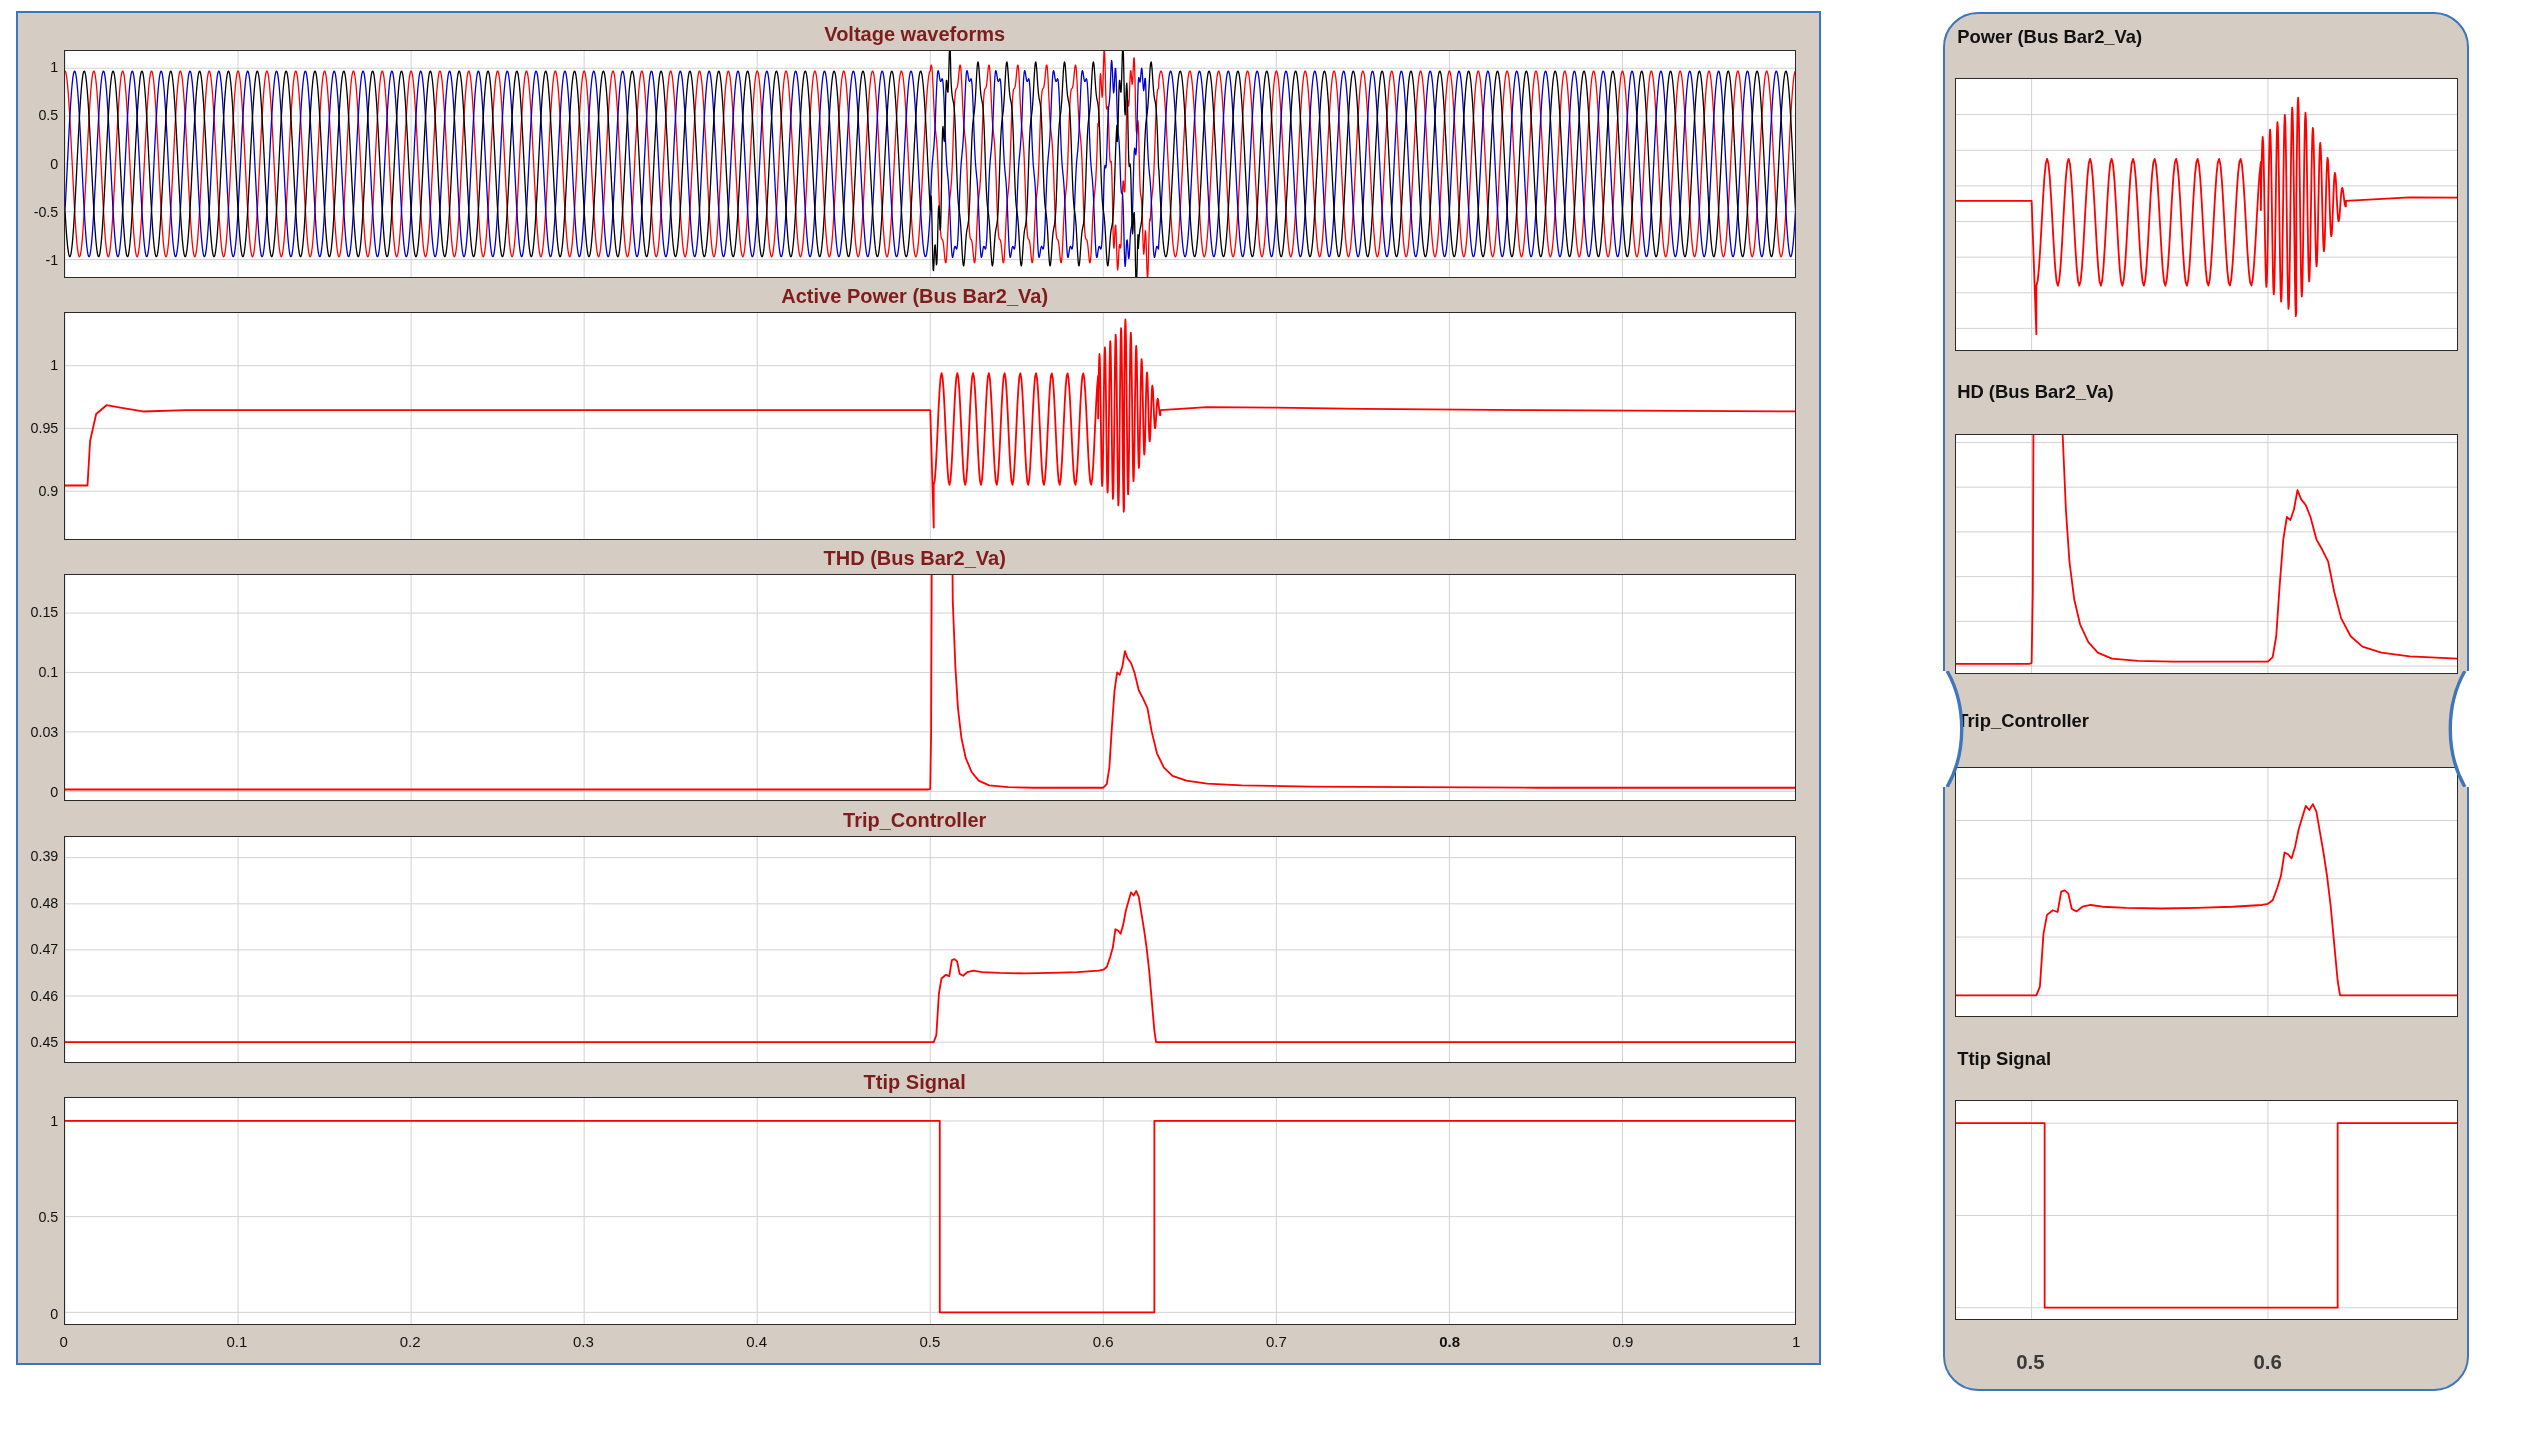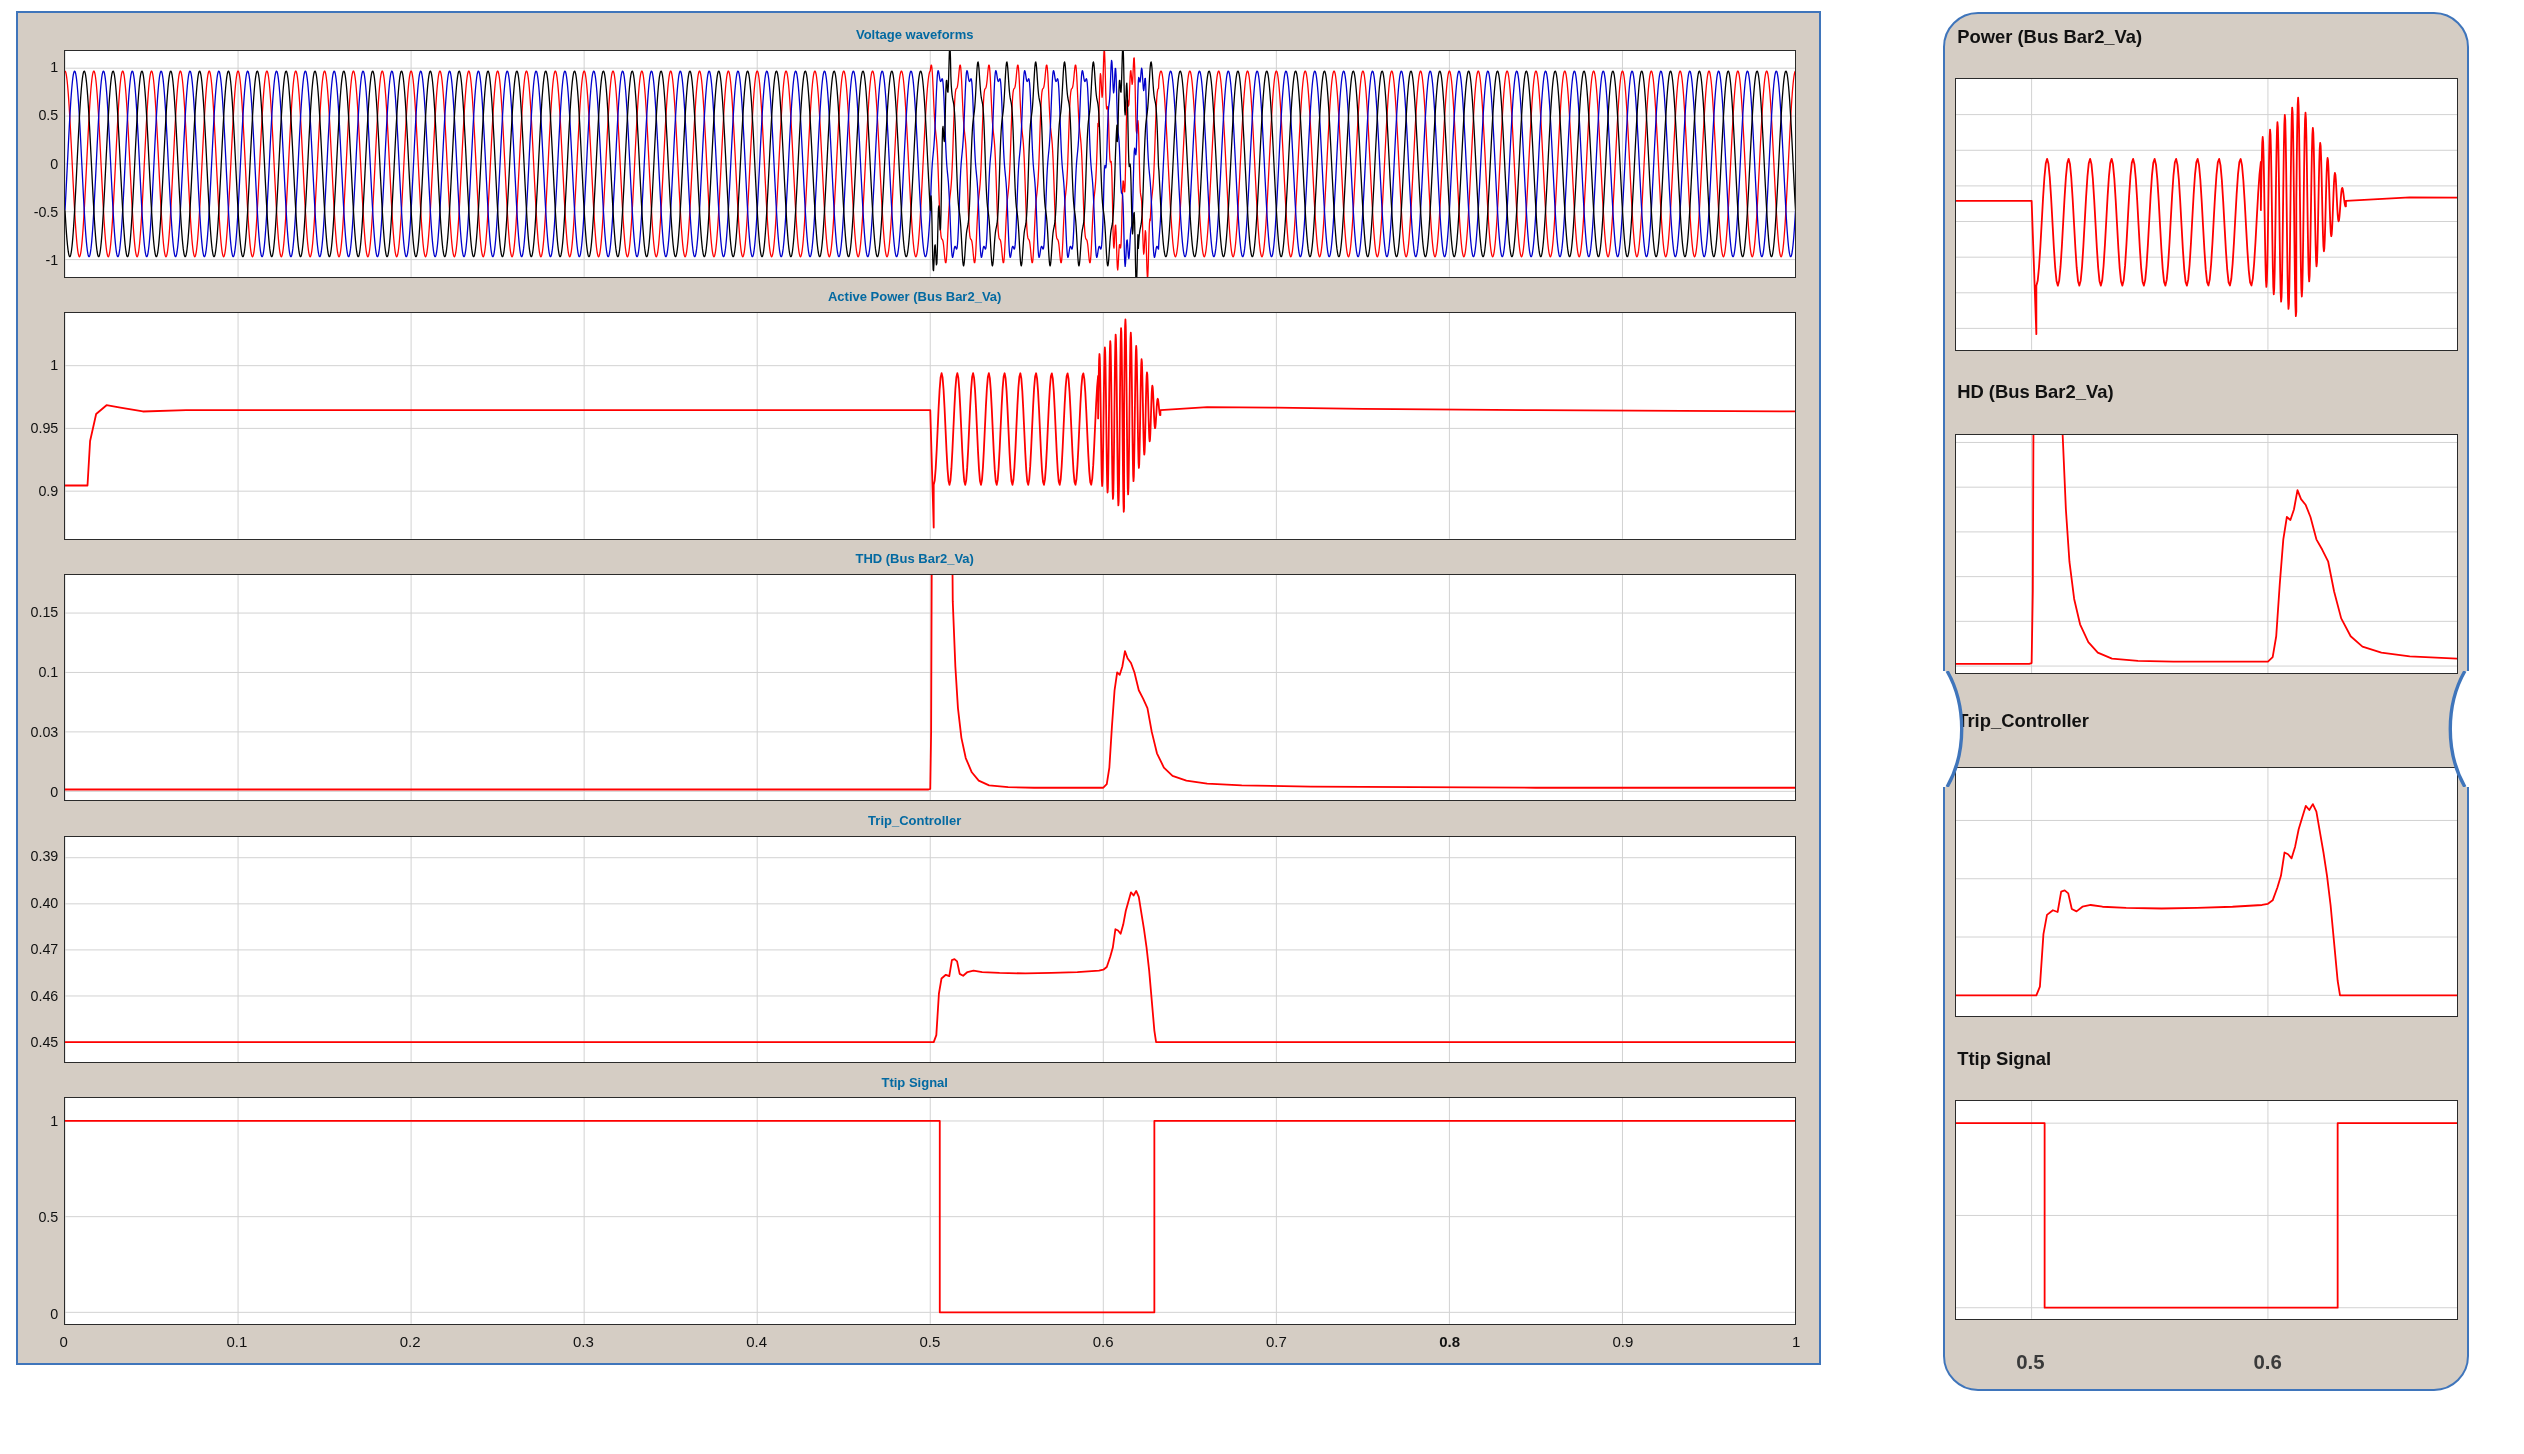--- a/index.html
+++ b/index.html
@@ -3,21 +3,21 @@
 <meta charset="utf-8">
 <style>
   html,body{margin:0;padding:0;background:#ffffff;font-family:"Liberation Sans",sans-serif;}
   .stage{position:relative;width:2525px;height:1454px;background:#ffffff;overflow:hidden;}
 
   .fig{position:absolute;box-sizing:border-box;background:#d5cdc4;border:2.7px solid #3f75bb;}
   .fig.leftfig{left:16.3px;top:11px;width:1805px;height:1354px;padding:6.8px 13.6px 2.7px 5.4px;display:flex;flex-direction:column;}
   .fig.callout{left:1943px;top:12.3px;width:526px;height:1379px;border-radius:35px;padding:6.8px 9.5px 5.4px;display:flex;flex-direction:column;overflow:visible;gap:26px;}
 
   .panel{display:flex;flex-direction:column;flex:1 1 0;min-height:0;margin-bottom:4.1px;}
-  .ptitle{height:30px;flex:none;display:flex;align-items:center;justify-content:center;font-weight:bold;font-size:13px;color:#0369a1;}
+  .ptitle{height:30px;flex:none;display:flex;align-items:center;justify-content:center;font-weight:bold;font-size:20px;color:#7f1d1d;}
   .prow{flex:1 1 0;display:flex;min-height:0;}
   .ygutter{width:40px;flex:none;position:relative;}
   .ygutter span{position:absolute;right:5.4px;transform:translateY(-50%);font-size:14.3px;color:#111;white-space:nowrap;}
   .plot{flex:1 1 0;align-self:stretch;min-width:0;background:#ffffff;border:1.4px solid #2b2b2b;box-sizing:border-box;display:block;}
   .rpad{width:9.5px;flex:none;}
 
   .xaxisrow{height:31px;flex:none;display:flex;}
   .xlabels{flex:1 1 0;position:relative;}
   .xlabels span{position:absolute;top:4.1px;transform:translateX(-50%);font-size:15px;color:#111;}
 
@@ -132,21 +132,21 @@
           </svg>
         <div class="rpad"></div>
       </div>
     </div>
 
     <div class="panel">
       <div class="ptitle">Trip_Controller</div>
       <div class="prow">
         <div class="ygutter">
             <span style="top: 9.18367%;">0.39</span>
-            <span style="top: 29.5918%;">0.40</span>
+            <span style="top: 29.5918%;">0.48</span>
             <span style="top: 50%; text-align: center;">0.47</span>
             <span style="top: 70.4082%;">0.46</span>
             <span style="top: 90.8163%;">0.45</span>
           </div>
         <svg class="plot" preserveAspectRatio="none" viewBox="0 0 1000 400">
             <line x1="0.0" y1="0" x2="0.0" y2="400" stroke="#d2d2d2" stroke-width="1" vector-effect="non-scaling-stroke"></line>
             <line x1="100.0" y1="0" x2="100.0" y2="400" stroke="#d2d2d2" stroke-width="1" vector-effect="non-scaling-stroke"></line>
             <line x1="200.0" y1="0" x2="200.0" y2="400" stroke="#d2d2d2" stroke-width="1" vector-effect="non-scaling-stroke"></line>
             <line x1="300.0" y1="0" x2="300.0" y2="400" stroke="#d2d2d2" stroke-width="1" vector-effect="non-scaling-stroke"></line>
             <line x1="400.0" y1="0" x2="400.0" y2="400" stroke="#d2d2d2" stroke-width="1" vector-effect="non-scaling-stroke"></line>

